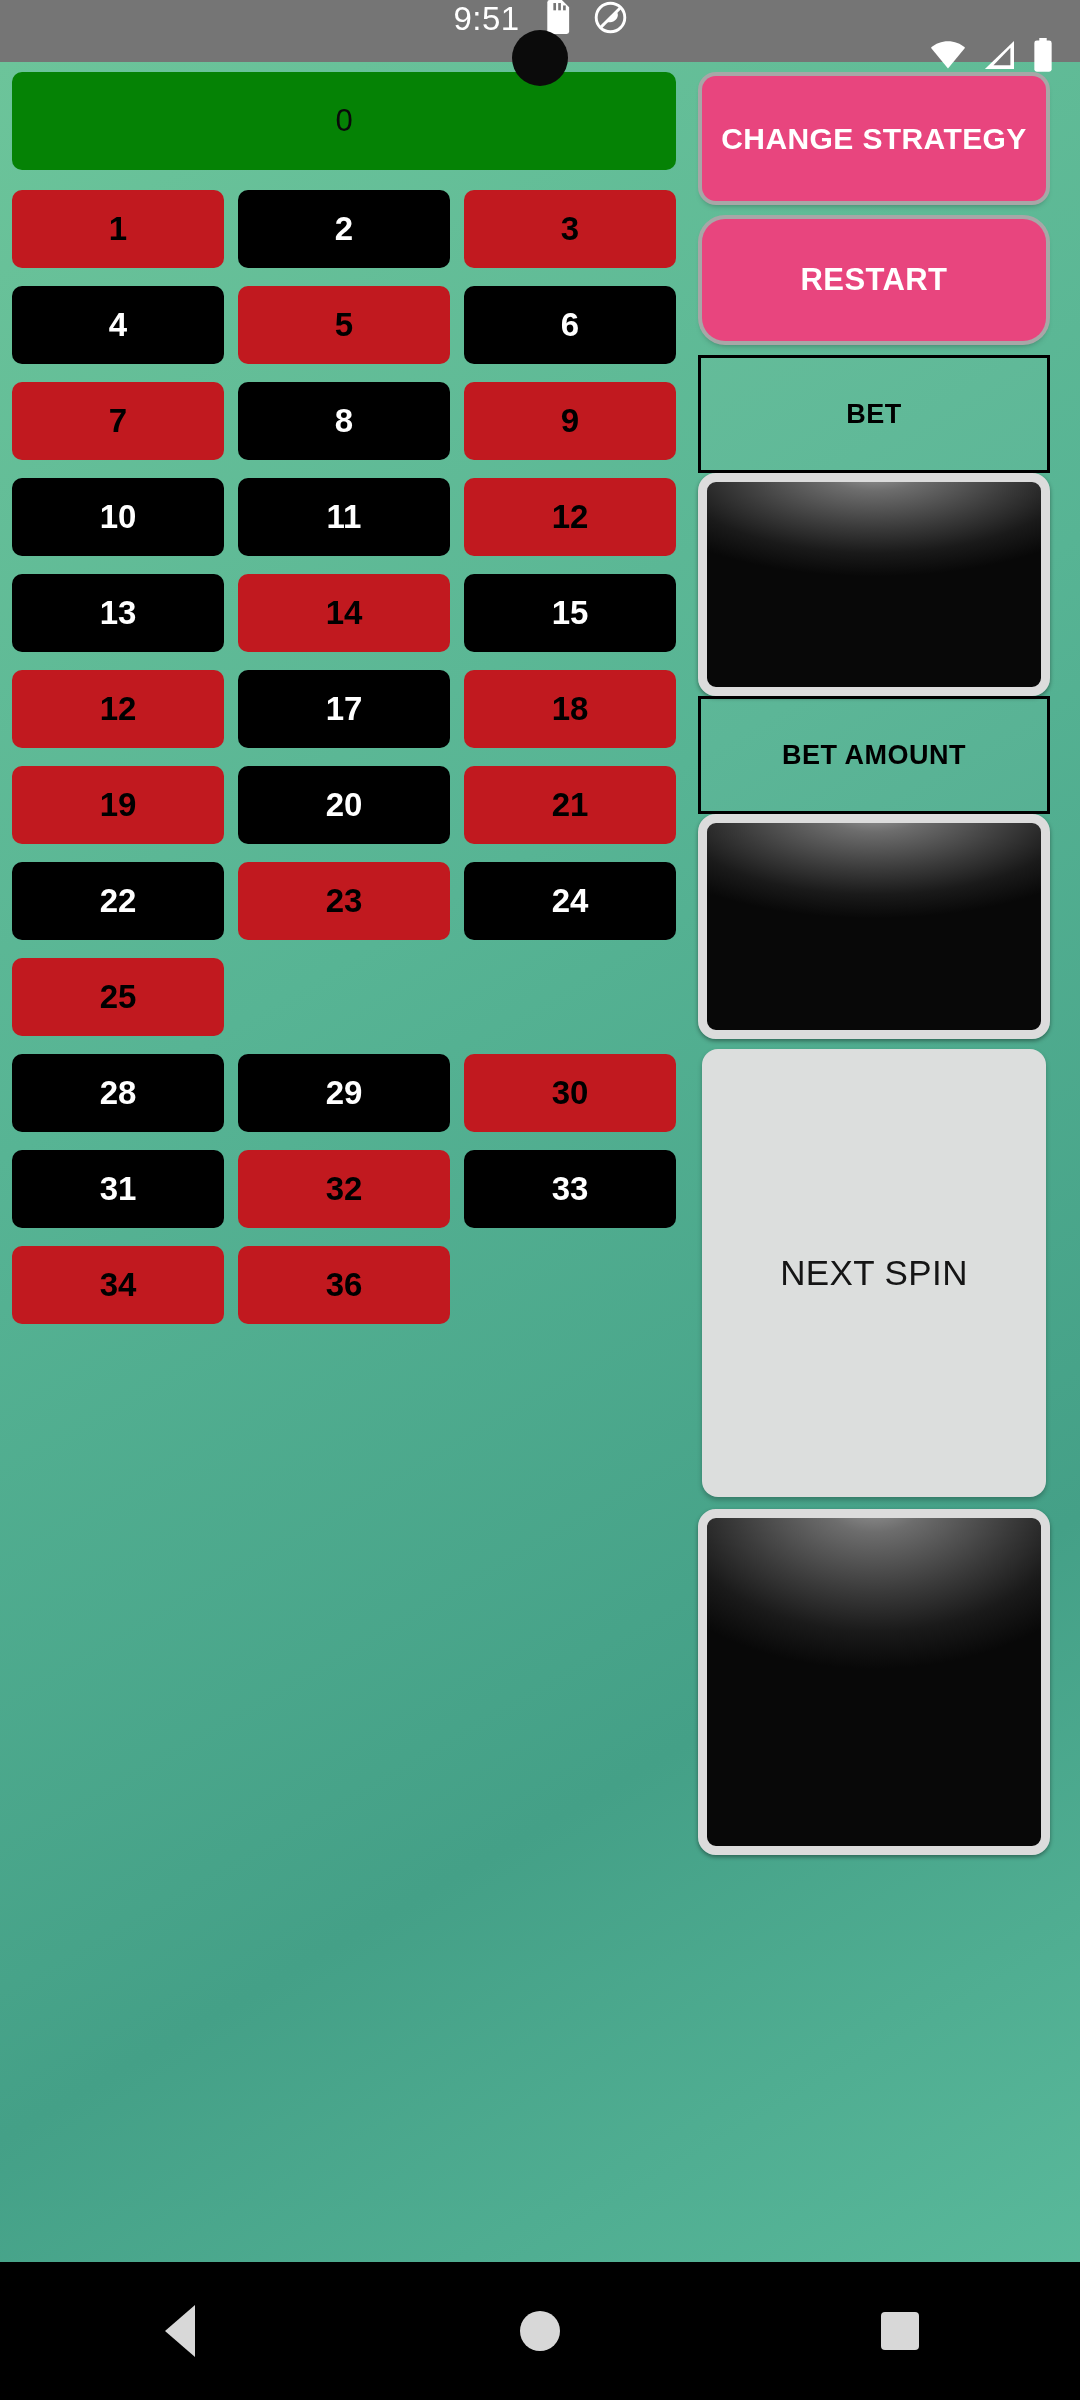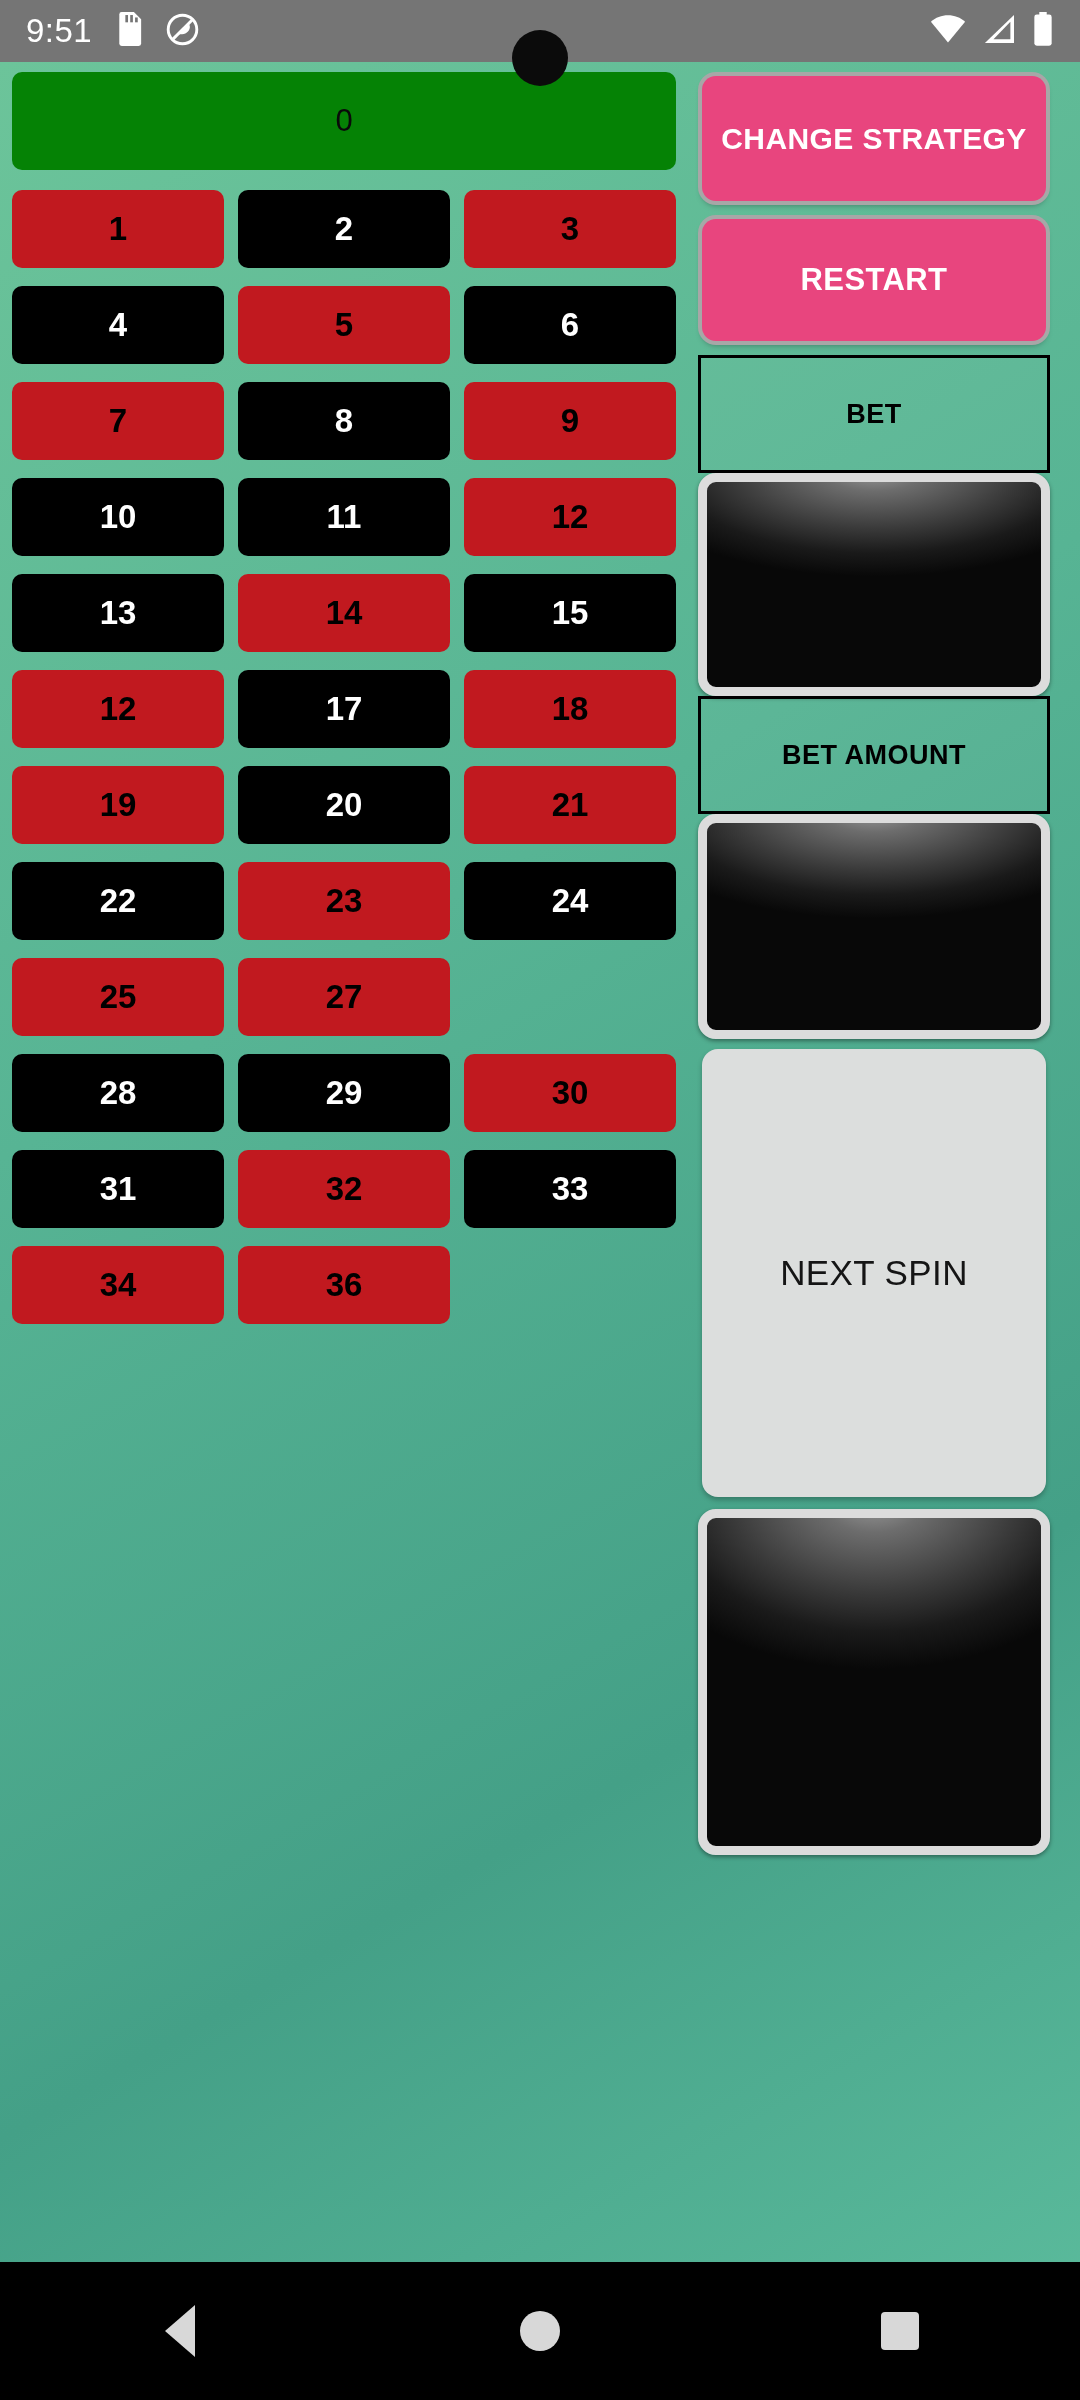--- a/index.html
+++ b/index.html
@@ -16,20 +16,21 @@
   }
 
   
   #statusbar {
     position: absolute; top: 0; left: 0;
     width: 1080px; height: 62px;
     background: #757575;
     display: flex; align-items: center;
     padding: 0 26px;
     z-index: 40;
+    flex-direction: column;
   }
   #sb-left { display: flex; align-items: center; gap: 22px; }
   #clock { color: #fff; font-size: 33px; letter-spacing: 0.5px; }
   #sb-right { margin-left: auto; display: flex; align-items: center; gap: 16px; }
   .sb-icon { display: inline-block; }
   .notch {
     position: absolute;
     left: 50%; transform: translateX(-50%);
     top: 30px;
     width: 56px; height: 56px;
@@ -95,21 +96,21 @@
     font-weight: bold;
     font-size: 30px;
     letter-spacing: 0.4px;
     border-radius: 14px;
     border: none;
     display: flex; align-items: center; justify-content: center;
     box-shadow: 0 0 0 4px #a7a7a7, 0 4px 6px rgba(0,0,0,0.35);
     margin: 4px 4px 14px 4px;
   }
   #change-strategy-btn { height: 125px; }
-  #restart-btn { height: 122px; font-size: 31px; }
+  #restart-btn { height: 122px; font-size: 31px; border-radius: 23px; }
 
   .field-label {
     border: 3px solid #000;
     background: rgba(255,255,255,0.03);
     color: #000;
     font-weight: bold;
     font-size: 27px;
     height: 118px;
     display: flex; align-items: center; justify-content: center;
     letter-spacing: 0.5px;
@@ -254,21 +255,20 @@
             <div class="cell num-cell black">20</div>
             <div class="cell num-cell red">21</div>
           </div>
           <div class="num-row">
             <div class="cell num-cell black">22</div>
             <div class="cell num-cell red">23</div>
             <div class="cell num-cell black">24</div>
           </div>
           <div class="num-row">
             <div class="cell num-cell red">25</div>
-            <div class="cell num-cell red">27</div>
           </div>
           <div class="num-row">
             <div class="cell num-cell black">28</div>
             <div class="cell num-cell black">29</div>
             <div class="cell num-cell red">30</div>
           </div>
           <div class="num-row">
             <div class="cell num-cell black">31</div>
             <div class="cell num-cell red">32</div>
             <div class="cell num-cell black">33</div>

